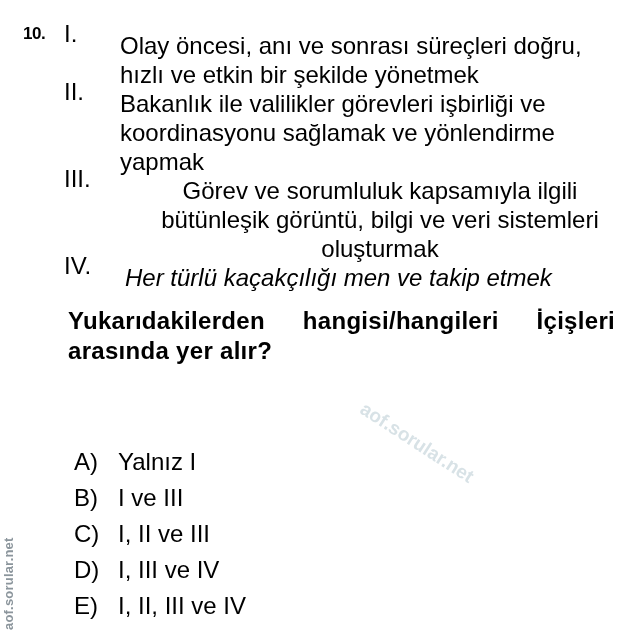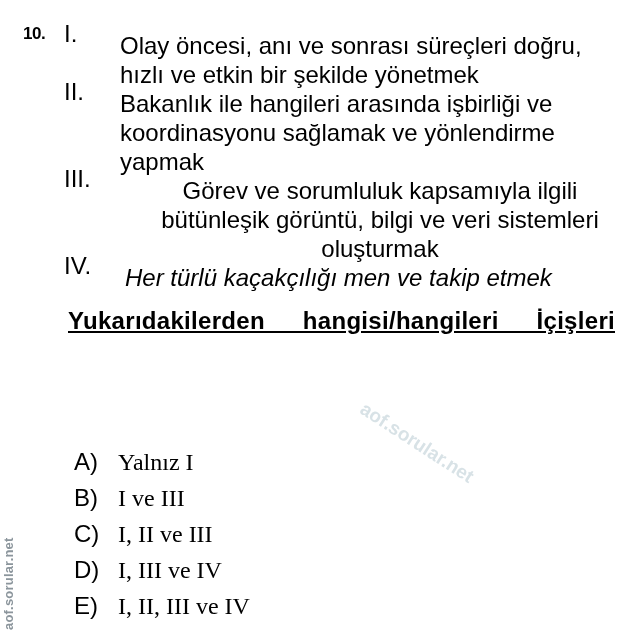--- a/index.html
+++ b/index.html
@@ -61,21 +61,20 @@
       line-height: 30px;
       text-align: justify;
       text-align-last: left;
       letter-spacing: 0.3px;
     }
     .question-stem .stem-line {
       display: block;
       text-align: justify;
       text-align-last: justify;
       white-space: normal;
-      text-decoration: underline;
     }
     .question-stem .stem-line.last {
       text-align-last: left;
     }
 
     .options {
       position: absolute;
       left: 74px;
       top: 444px;
     }
@@ -89,21 +88,20 @@
     .option .letter {
       position: absolute;
       left: 0;
       top: 0;
     }
     .option .opt-text {
       position: absolute;
       left: 44px;
       top: 0;
       white-space: nowrap;
-      font-family: Liberation Serif, serif;
     }
 
     .wm-diagonal {
       position: absolute;
       left: 368px;
       top: 398px;
       font-size: 19px;
       font-weight: bold;
       color: #d4dfe4;
       transform: rotate(33deg);
@@ -132,39 +130,40 @@
   <div class="q-number">10.</div>
 
   <div class="statement" id="stmt-1">
     <span class="roman">I.</span>
     <span class="text">Olay öncesi, anı ve sonrası süreçleri doğru,
 hızlı ve etkin bir şekilde yönetmek</span>
   </div>
 
   <div class="statement" id="stmt-2">
     <span class="roman">II.</span>
-    <span class="text">Bakanlık ile hangileri arasında işbirliği ve
+    <span class="text">Bakanlık ile valilikler görevleri işbirliği ve
 koordinasyonu sağlamak ve yönlendirme
 yapmak</span>
   </div>
 
   <div class="statement" id="stmt-3">
     <span class="roman">III.</span>
     <span class="text">Görev ve sorumluluk kapsamıyla ilgili
 bütünleşik görüntü, bilgi ve veri sistemleri
 oluşturmak</span>
   </div>
 
   <div class="statement" id="stmt-4">
     <span class="roman">IV.</span>
     <span class="text">Her türlü kaçakçılığı men ve takip etmek</span>
   </div>
 
   <div class="question-stem">
     <span class="stem-line">Yukarıdakilerden hangisi/hangileri İçişleri</span>
+    <span class="stem-line last">arasında yer alır?</span>
   </div>
 
   <div class="options">
     <div class="option">
       <span class="letter">A)</span>
       <span class="opt-text">Yalnız I</span>
     </div>
     <div class="option">
       <span class="letter">B)</span>
       <span class="opt-text">I ve III</span>

